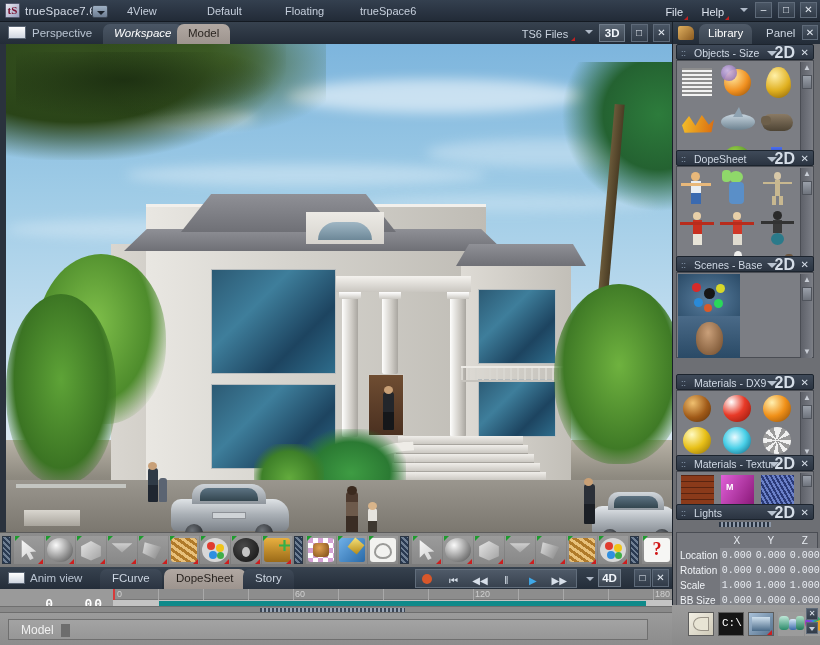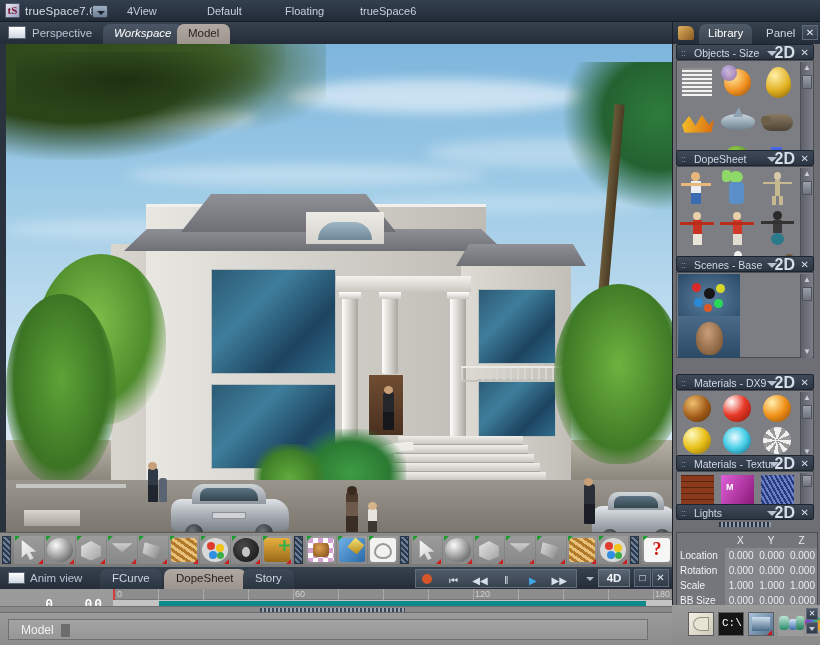--- a/index.html
+++ b/index.html
@@ -224,21 +224,21 @@
     position:absolute; top:2px; height:20px; line-height:19px; font-size:11.5px;
     padding:0 12px; border-radius:7px 7px 0 0;
   }
   .anim-tab.active { background:linear-gradient(to bottom,#b1a8a2,#9d948e); color:#241f1b; }
   .anim-tab.inactive { background:linear-gradient(to bottom,#3f4a58,#2b3441); color:#cdd6e2; }
   .transport { position:absolute; top:2px; height:19px;
     background:linear-gradient(to bottom,#4f5a68,#38424f); border:1px solid #616d7b; }
   .tp-btn { display:inline-block; width:22px; height:17px; text-align:center;
     line-height:17px; color:#d8e0ea; font-size:10px; position:relative; }
   .btn4d {
-    position:absolute; top:2px; width:32px; height:18px; line-height:17px;
+    position:absolute; top:2px; width:23px; height:18px; line-height:17px;
     text-align:center; background:linear-gradient(to bottom,#5a6674,#3b4450);
     border:1px solid #6e7a88; color:#f2f6fb; font-size:11.5px; font-weight:bold;
   }
 
   
   .timeline {
     position:absolute; left:0; top:589px; width:672px; height:23px;
     background:#9a9a9a;
   }
   .tl-value {
@@ -341,21 +341,21 @@
     font-size:10px; color:#e8ecf2;
   }
   .coord table { border-collapse:collapse; width:100%; }
   .coord th, .coord td {
     font-weight:normal; font-size:10px; padding:0 2px; height:15px;
     text-align:center; color:#e8ecf2;
   }
   .coord th.rowhdr, .coord td.rowhdr {
     text-align:left; width:48px; padding-left:3px; color:#f0f3f7;
   }
-  .coord .valcell { background:#84868c; font-family:Liberation Sans, sans-serif;text-align:right; }
+  .coord .valcell { background:#84868c; font-family:Liberation Mono, monospace;text-align:right; }
 
   .dock-btm {
     position:absolute; left:672px; top:605px; width:148px; height:40px;
     background: linear-gradient(to bottom,#9b9b9b,#8a8a8a);
   }
   .dbtn {
     position:absolute; top:7px; width:26px; height:24px;
     border:1px solid #5d5d5d;
   }
 </style>
@@ -367,27 +367,42 @@
   <div class="titlebar">
     <div class="app-icon">tS</div>
     <div class="app-title">trueSpace7.6</div>
     <div class="tb-drop"></div>
 
     <div class="wsmenu" style="left:127px;">4View</div>
     <div class="wsmenu" style="left:207px;">Default</div>
     <div class="wsmenu" style="left:285px;">Floating</div>
     <div class="wsmenu" style="left:360px;">trueSpace6</div>
 
+    <div class="tb-right" style="right:3px;">
+      <span class="tb-menu-item">File</span>
+      <span class="tb-menu-item">Help</span>
+      <span class="small-caret"></span>
+      <span class="win-btn">–</span>
+      <span class="win-btn">□</span>
+      <span class="win-btn">✕</span>
+    </div>
   </div>
 
   <div class="vp-head">
     <div class="vp-sq"></div>
     <div class="vp-label">Perspective</div>
     <div class="vp-tab active" style="left:103px;">Workspace</div>
     <div class="vp-tab inactive" style="left:177px;">Model</div>
+    <div class="vp-right">
+      <span class="ts6files">TS6 Files</span>
+      <span class="small-caret"></span>
+      <span class="btn3d">3D</span>
+      <span class="vbtn">□</span>
+      <span class="vbtn">✕</span>
+    </div>
   </div>
 
   <div class="viewport">
     <div class="scene">
       <div class="sky"></div>
 
       <div class="cloud" style="left:20px;top:60px;width:230px;height:26px;"></div>
       <div class="cloud" style="left:280px;top:35px;width:300px;height:34px;"></div>
       <div class="cloud" style="left:120px;top:120px;width:360px;height:22px;opacity:.6;"></div>
       <div class="cloud" style="left:420px;top:95px;width:240px;height:28px;opacity:.55;"></div>

